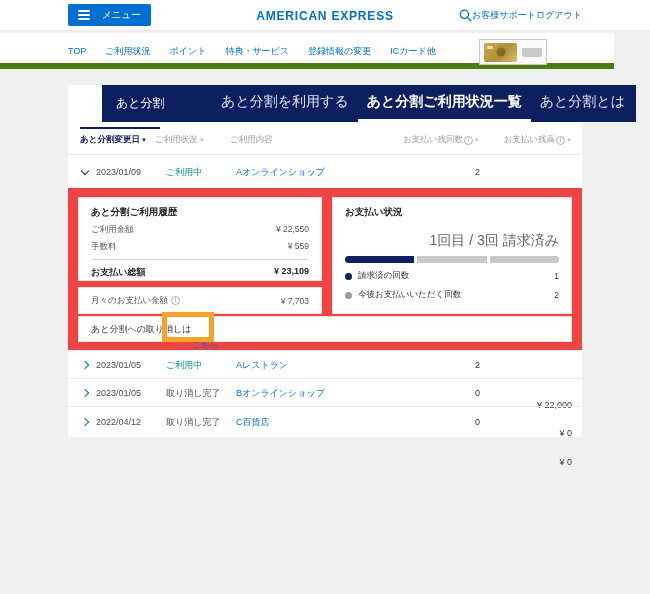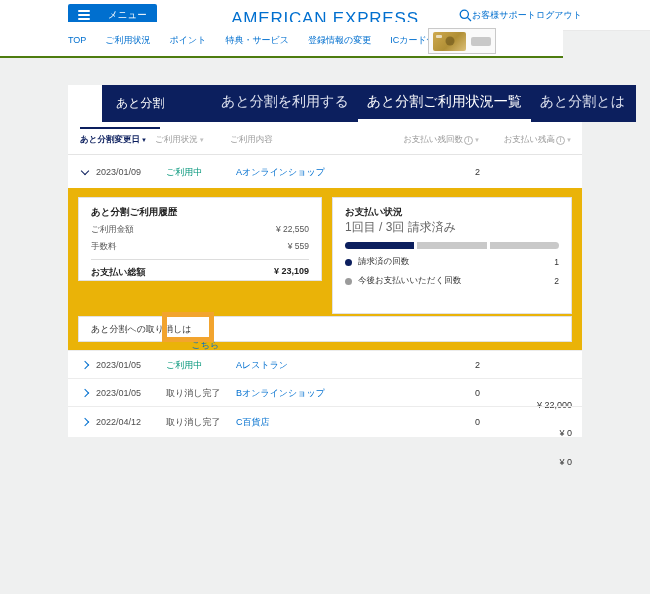--- a/index.html
+++ b/index.html
@@ -2,45 +2,45 @@
 <html><head>
 <meta charset="utf-8">
 <style>
   * { margin:0; padding:0; box-sizing:border-box; }
   html,body { width:650px; height:594px; }
   body { font-family:"Liberation Sans","DejaVu Sans",sans-serif; }
   .page { position:relative; width:650px; height:594px; background:#eff0f0; overflow:hidden; }
 
   
   .topbar { position:absolute; top:0; left:0; width:650px; height:31px; background:#fff; border-bottom:1px solid #e9e9e9; }
-  .menu-btn { position:absolute; left:68px; top:4px; height:22px; padding:0 10px; background:#006fcf; color:#fff; border:none; border-radius:2px; font-size:9.5px; display:flex; align-items:center; gap:18px; cursor:pointer; font-family:inherit; }
+  .menu-btn { position:absolute; left:68px; top:4px; height:22px; padding:0 10px; background:#006fcf; color:#fff; border:none; border-radius:2px; font-size:9.5px; display:flex; align-items:center; gap:12px; cursor:pointer; font-family:inherit; }
   .burger { display:inline-flex; flex-direction:column; gap:2px; }
   .burger i { width:12px; height:2px; background:#fff; border-radius:1px; }
-  .logo { position:absolute; left:0; right:0; top:9px; text-align:center; color:#006fcf; font-weight:normal; font-size:17px; letter-spacing:0.8px; }
+  .logo { position:absolute; left:0; right:0; top:9px; text-align:center; color:#006fcf; font-weight:bold; font-size:12px; letter-spacing:0.8px; }
   .top-right { position:absolute; right:68px; top:0; height:31px; display:flex; align-items:center; }
   .top-link { font-size:9px; color:#006fcf; text-decoration:none; cursor:pointer; }
   .search-btn { background:none; border:none; cursor:pointer; display:flex; align-items:center; }
 
   
-  .navbar { position:absolute; top:22px; left:0; width:563px; height:36px; background:#fff; border-bottom:2px solid #4d7c0f; }
+  .navbar { position:absolute; top:33px; left:0; width:614px; height:36px; background:#fff; border-bottom:6px solid #4d7c0f; }
   .nav-links { position:absolute; left:68px; top:0; height:36px; display:flex; align-items:center; gap:19px; }
   .nav-link { font-size:9px; color:#006fcf; text-decoration:none; cursor:pointer; }
   .card-box { position:absolute; right:67px; top:6px; width:68px; height:26px; background:#fafafa; border:1px solid #c9c9c9; display:flex; align-items:center; gap:5px; padding:0 4px; cursor:pointer; }
   .card-thumb { width:34px; height:19px; border-radius:2px; background:linear-gradient(135deg,#cfa94e,#b08f35 55%,#dcc079); position:relative; }
   .card-thumb:after { content:""; position:absolute; left:50%; top:50%; width:9px; height:9px; transform:translate(-50%,-50%); border-radius:50%; background:rgba(90,70,20,.5); }
   .card-thumb:before { content:""; position:absolute; left:3px; top:3px; width:6px; height:3px; background:rgba(255,255,255,.65); border-radius:1px; }
   .card-blur { width:20px; height:9px; border-radius:2px; background:#c9c9c9; }
 
   
   .content { position:absolute; left:68px; top:85px; width:514px; height:352px; background:#fff; }
   .band { position:absolute; top:0; left:0; width:534px; height:37px; background:#0c1f5e; display:flex;margin-left:34px; }
   .band-title { color:#fff; font-size:12px; align-self:center; padding-left:14px; flex:1; }
   .band-tabs { display:flex; align-items:stretch; padding-right:2px; }
   .band-tab { display:flex; align-items:center; padding:0 9px; font-size:14px; color:#dfe3f0; border-bottom:3px solid transparent; cursor:pointer; }
-  .band-tab.active { color:#fff; font-weight:normal; border-bottom-color:#fff; }
+  .band-tab.active { color:#fff; font-weight:bold; border-bottom-color:#fff; }
 
   .sort-bar { position:absolute; left:12px; top:42px; width:80px; height:2px; background:#0c1f5e; }
 
   
   .thead { position:absolute; top:40px; left:0; width:514px; height:30px; border-bottom:1px solid #e4e4e4; }
   .th { position:absolute; top:0; height:30px; display:flex; align-items:center; gap:1px; font-size:8.5px; color:#9a9a9a; }
   .th-date { left:12px; color:#0c1f5e; font-weight:bold; cursor:pointer; }
   .th-status { left:87px; cursor:pointer; }
   .th-desc { left:162px; }
   .th-count { right:102px; cursor:pointer; }
@@ -62,30 +62,30 @@
   .chev.down { border-color:#0c1f5e; transform:rotate(45deg); margin-top:-2px; }
   .cell-date { position:absolute; left:28px; color:#4d4d4d; }
   .cell-status { position:absolute; left:98px; }
   .status-active { color:#009579; }
   .status-cancel { color:#4d4d4d; }
   .cell-desc { position:absolute; left:168px; color:#006fcf; text-decoration:none; }
   .cell-count { position:absolute; right:102px; color:#333; }
   .cell-amount { position:absolute; right:10px; color:#333;margin-top:40px; }
 
   
-  .detail { position:absolute; top:103px; left:0; width:514px; height:162px; background:#eab308; }
+  .detail { position:absolute; top:103px; left:0; width:514px; height:162px; background:#ef4444; }
   .panel { position:absolute; background:#fff; border:1px solid #e2e2e2; }
   .p-history { left:10px; top:9px; width:244px; height:84px; padding:8px 12px; }
   .p-title { font-size:9.5px; font-weight:bold; color:#222; }
   .p-row { display:flex; justify-content:space-between; font-size:8.5px; color:#555; margin-top:5px; }
   .p-total { border-top:1px solid #ddd; margin-top:6px; padding-top:6px; display:flex; justify-content:space-between; font-size:9px; font-weight:bold; color:#222; }
   .p-monthly { left:10px; top:99px; width:244px; height:27px; display:flex; align-items:center; justify-content:space-between; padding:0 12px; font-size:8.5px; color:#555; }
   .p-monthly .lbl { display:flex; align-items:center; gap:3px; }
   .p-status { left:264px; top:9px; width:240px; height:117px; padding:8px 12px; }
-  .prog-label { text-align:left; font-size:12px; color:#666; }
+  .prog-label { text-align:right; font-size:14px; color:#666; margin-top:13px; }
   .prog-bar { display:flex; gap:3px; margin-top:6px; height:7px; }
   .seg { flex:1; background:#c9c9c9; }
   .seg.filled { background:#0c1f5e; }
   .seg:first-child { border-radius:4px 0 0 4px; }
   .seg:last-child { border-radius:0 4px 4px 0; }
   .legend-row { display:flex; align-items:center; font-size:8.5px; color:#333; margin-top:7px; gap:6px; }
   .dot { width:7px; height:7px; border-radius:50%; flex:none; }
   .dot-billed { background:#0c1f5e; }
   .dot-future { background:#9b9b9b; }
   .legend-val { margin-left:auto; }
@@ -196,20 +196,27 @@
         <div class="p-row">
           <span>手数料</span>
           <span>¥ 559</span>
         </div>
         <div class="p-total">
           <span>お支払い総額</span>
           <span>¥ 23,109</span>
         </div>
       </div>
 
+      <div class="panel p-monthly">
+        <span class="lbl">
+          <span>月々のお支払い金額</span>
+          <span class="info-i">i</span>
+        </span>
+        <span>¥ 7,703</span>
+      </div>
 
       <div class="panel p-status">
         <div class="p-title">お支払い状況</div>
         <div class="prog-label">1回目 / 3回 請求済み</div>
         <div class="prog-bar">
             <span class="seg filled"></span>
             <span class="seg"></span>
             <span class="seg"></span>
           </div>
         <div class="legend-row">

